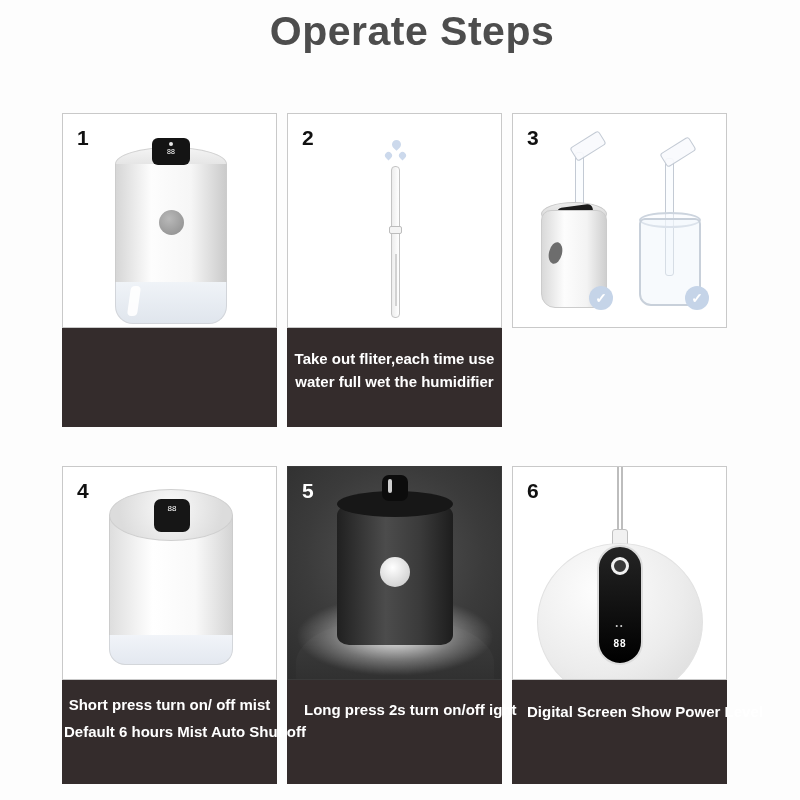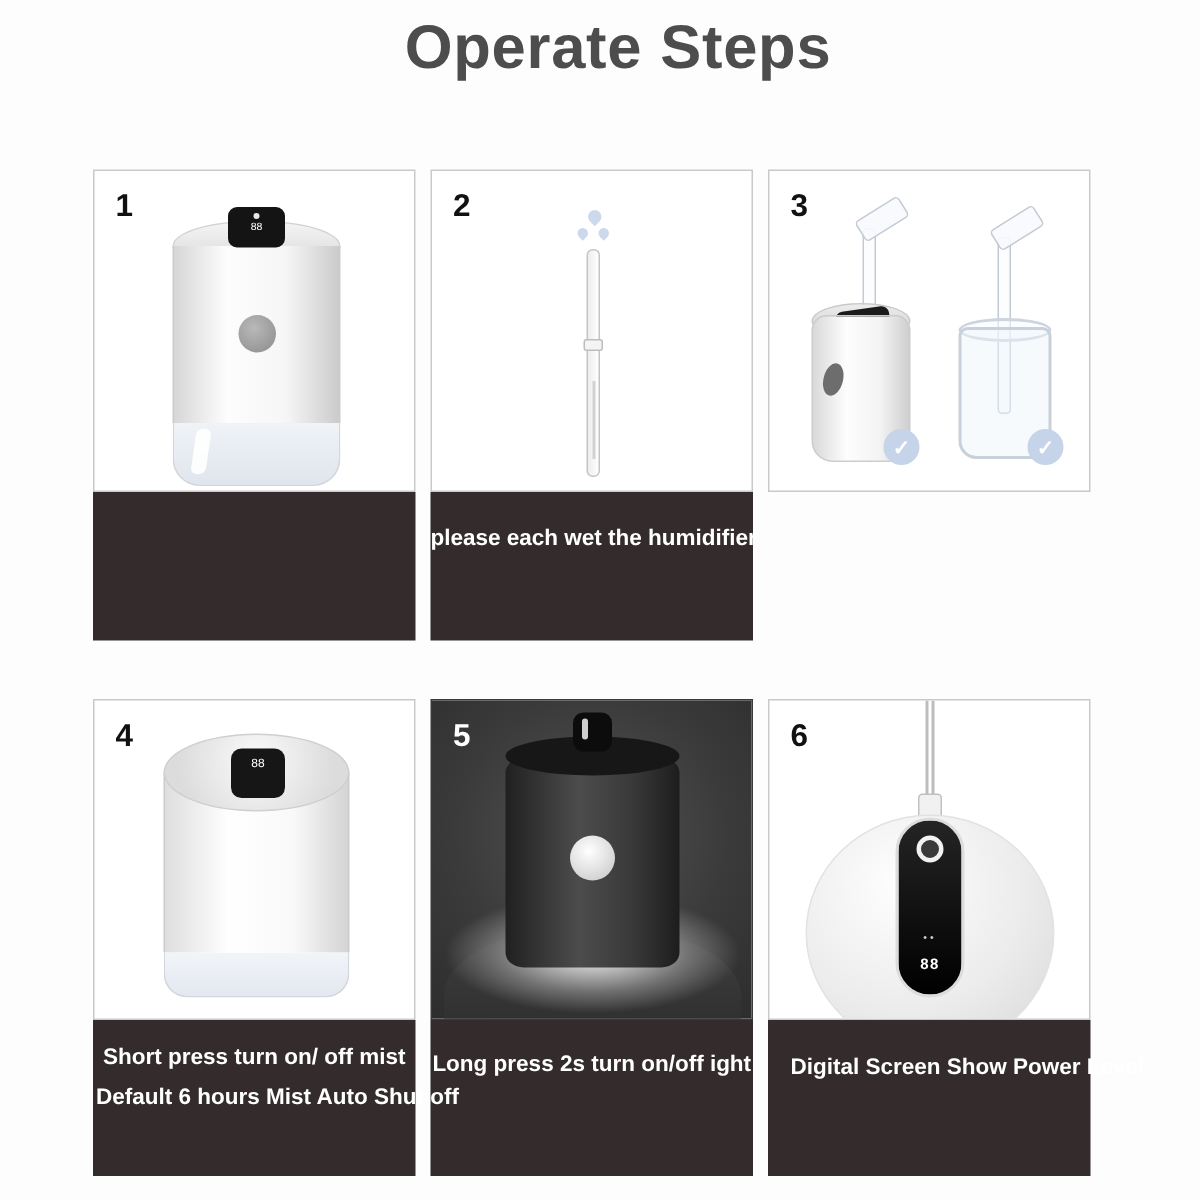--- a/index.html
+++ b/index.html
@@ -27,21 +27,21 @@
   .c1 .cap{padding:8px 0 0 6px;}
   .c2 .cap{padding-top:19px;}
   .c2 .cl{margin:0 auto;line-height:23px;}
   .c3 .cap{padding-top:13px;}
   .c3 .cl-a{margin:0 auto;}
   .c3 .cl-b{margin-top:9px;padding-left:3px;}
   .c4 .cap{padding-top:14px;}
   .c4 .cl-a{margin:0 auto;}
   .c4 .cl-b{margin-top:5px;padding-left:2px;}
   .c5 .cap{padding-top:19px;}
-  .c5 .cl{margin:0 auto;}
+  .c5 .cl{margin:0 auto;padding-left:17px;}
   .c6 .cap{padding-top:21px;padding-left:15px;}
 
   
   .abs{position:absolute;box-sizing:border-box;}
 
   
   .h1-disp{left:89px;top:24px;width:38px;height:27px;background:#141414;border-radius:6px;z-index:3;
            color:#fff;font-size:7px;text-align:center;line-height:10px;padding-top:4px;}
   .h1-dot{display:block;margin:0 auto 1px;width:4px;height:4px;border-radius:50%;background:#e8e8e8;}
   .h1-top{left:52px;top:33px;width:112px;height:34px;border-radius:50%;
@@ -156,21 +156,22 @@
       <div class="step-num">2</div>
       <div class="abs d1" style="left:104px;top:26px;width:9px;height:9px;"></div>
       <div class="abs d1" style="left:97px;top:38px;width:7px;height:7px;"></div>
       <div class="abs d1" style="left:111px;top:38px;width:7px;height:7px;"></div>
       <div class="abs stick"></div>
       <div class="abs stick-joint"></div>
       <div class="abs stick-slot"></div>
     </div>
     <div class="banner">
       <div class="cap">
-        <div class="cl">please each wet the humidifier</div>
+        <div class="cl">Take out fliter,each time use</div>
+        <div class="cl">water full wet the humidifier</div>
       </div>
     </div>
   </div>
 
   <div class="panel r1 c3" style="left:512px;top:113px;">
     <div class="img-area">
       <div class="step-num">3</div>
 
       <div class="abs pipe-v" style="left:62px;top:38px;height:62px;"></div>
       <div class="abs pipe-n" style="left:58px;top:24px;transform:rotate(-32deg);"></div>

